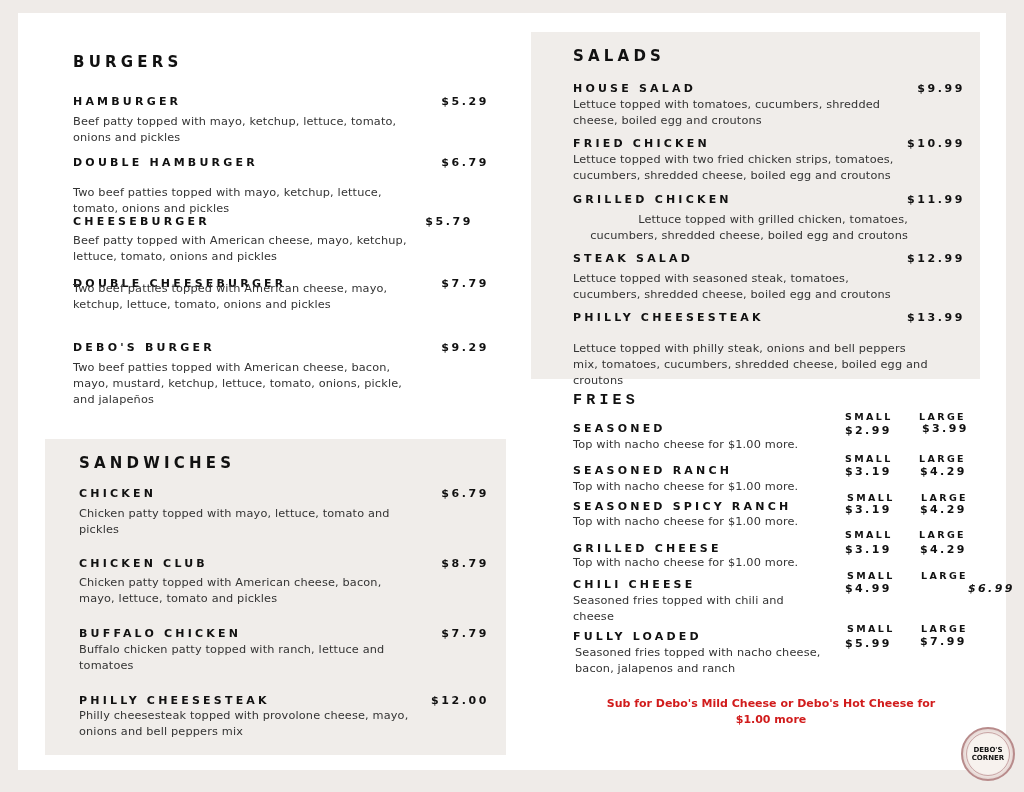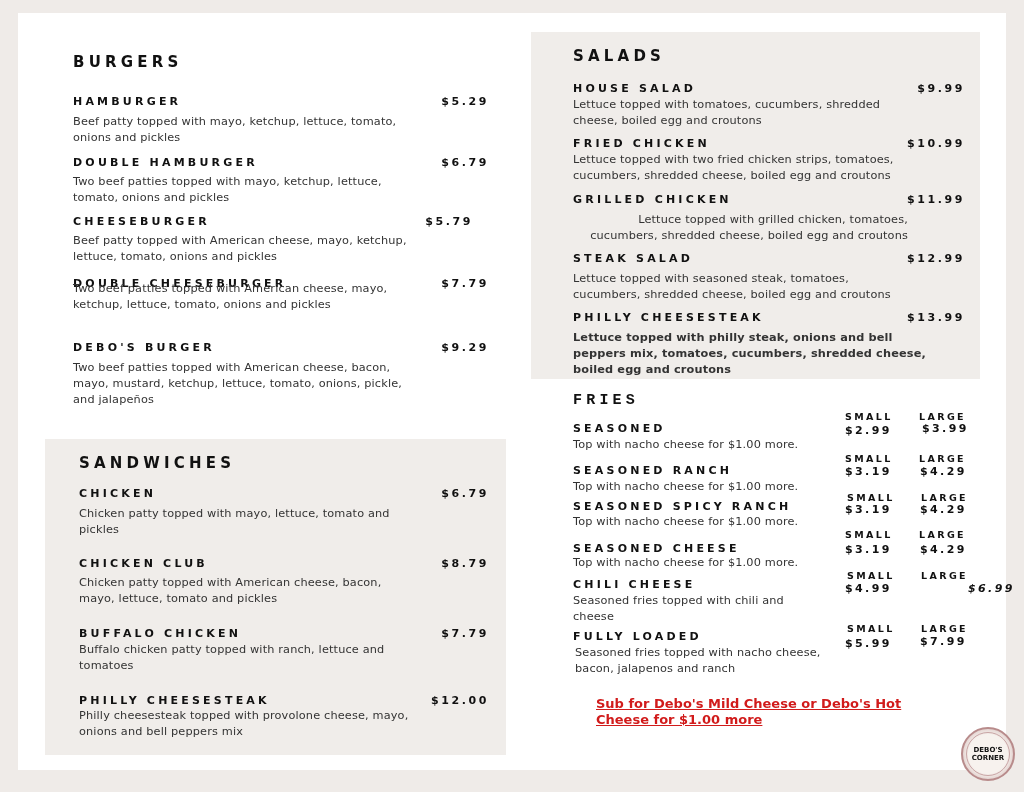--- a/index.html
+++ b/index.html
@@ -18,22 +18,22 @@
   }
   .item-price {
     position:absolute; top:0; font-weight:bold; font-size:11px; letter-spacing:2.6px; color:#111; white-space:nowrap; text-align:right;
   }
   .item-desc {
     position:absolute; left:0; font-size:11.3px; line-height:16px; color:#333; letter-spacing:0.15px;
   }
   .size-label { position:absolute; font-weight:bold; font-size:9.5px; letter-spacing:2.4px; color:#111; white-space:nowrap; }
   .size-price { position:absolute; font-weight:bold; font-size:11px; letter-spacing:2.4px; color:#111; white-space:nowrap; }
   .note {
-    position:absolute; left:596px; top:696px; width:350px; color:#d11b1b;
-    font-weight:bold; font-size:13px; line-height:16px;text-decoration:underline;
+    position:absolute; left:596px; top:696px; width:350px; text-align:center; color:#d11b1b;
+    font-weight:bold; font-size:11px; line-height:16px;
   }
   .logo {
     position:absolute; left:961px; top:727px; width:54px; height:54px; border-radius:50%;
     border:2px solid #b88b8b; box-sizing:border-box; background:radial-gradient(circle, #f7f2ee 55%, #e6d7d4 70%, #ffffff 100%);
     display:flex; align-items:center; justify-content:center; flex-direction:column;
   }
   .logo::before {
     content:""; position:absolute; inset:3px; border-radius:50%; border:1.5px solid #c9a5a5;
   }
   .logo span { font-size:7px; font-weight:bold; line-height:8px; color:#111; font-family:"DejaVu Sans", sans-serif; position:relative; }
@@ -47,21 +47,21 @@
   <div class="section-title" style="left:73px;top:53px;">BURGERS</div>
 
   <div class="item" style="left:73px;top:95px;width:416px;">
     <div class="item-name">HAMBURGER</div>
     <div class="item-price" style="right:0;">$5.29</div>
     <div class="item-desc" style="top:19px;width:345px;">Beef patty topped with mayo, ketchup, lettuce, tomato, onions and pickles</div>
   </div>
   <div class="item" style="left:73px;top:156px;width:416px;">
     <div class="item-name">DOUBLE HAMBURGER</div>
     <div class="item-price" style="right:0;">$6.79</div>
-    <div class="item-desc" style="top:18px;width:335px;">Two beef patties topped with mayo, ketchup, lettuce, tomato, onions and pickles</div>
+    <div class="item-desc" style="top:29px;width:335px;">Two beef patties topped with mayo, ketchup, lettuce, tomato, onions and pickles</div>
   </div>
   <div class="item" style="left:73px;top:215px;width:416px;">
     <div class="item-name">CHEESEBURGER</div>
     <div class="item-price" style="right:16px;margin-left:40px;">$5.79</div>
     <div class="item-desc" style="top:18px;width:355px;">Beef patty topped with American cheese, mayo, ketchup, lettuce, tomato, onions and pickles</div>
   </div>
   <div class="item" style="left:73px;top:277px;width:416px;">
     <div class="item-name">DOUBLE CHEESEBURGER</div>
     <div class="item-price" style="right:0;">$7.79</div>
     <div class="item-desc" style="top:4px;width:340px;">Two beef patties topped with American cheese, mayo, ketchup, lettuce, tomato, onions and pickles</div>
@@ -119,21 +119,21 @@
     <div class="item-desc" style="top:19px;width:335px;text-align:right;">Lettuce topped with grilled chicken, tomatoes, cucumbers, shredded cheese, boiled egg and croutons</div>
   </div>
   <div class="item" style="left:573px;top:252px;width:392px;">
     <div class="item-name">STEAK SALAD</div>
     <div class="item-price" style="right:0;">$12.99</div>
     <div class="item-desc" style="top:19px;width:335px;">Lettuce topped with seasoned steak, tomatoes, cucumbers, shredded cheese, boiled egg and croutons</div>
   </div>
   <div class="item" style="left:573px;top:311px;width:392px;">
     <div class="item-name">PHILLY CHEESESTEAK</div>
     <div class="item-price" style="right:0;">$13.99</div>
-    <div class="item-desc" style="top:19px;width:355px;font-weight:bold;">Lettuce topped with philly steak, onions and bell peppers mix, tomatoes, cucumbers, shredded cheese, boiled egg and croutons</div>
+    <div class="item-desc" style="top:30px;width:355px;">Lettuce topped with philly steak, onions and bell peppers mix, tomatoes, cucumbers, shredded cheese, boiled egg and croutons</div>
   </div>
 </div>
 
 <div>
   <div class="section-title" style="left:573px;top:392px;font-family:Liberation Mono, monospace;">FRIES</div>
 
   <div class="item" style="left:573px;top:422px;width:260px;">
     <div class="item-name">SEASONED</div>
     <div class="item-desc" style="top:15px;width:260px;">Top with nacho cheese for $1.00 more.</div>
   </div>
@@ -154,21 +154,21 @@
   <div class="item" style="left:573px;top:500px;width:260px;">
     <div class="item-name">SEASONED SPICY RANCH</div>
     <div class="item-desc" style="top:14px;width:260px;">Top with nacho cheese for $1.00 more.</div>
   </div>
   <div class="size-label" style="left:847px;top:492px;">SMALL</div>
   <div class="size-label" style="left:921px;top:492px;">LARGE</div>
   <div class="size-price" style="left:845px;top:503px;">$3.19</div>
   <div class="size-price" style="left:920px;top:503px;">$4.29</div>
 
   <div class="item" style="left:573px;top:542px;width:260px;">
-    <div class="item-name">SEASONED CHEESE</div>
+    <div class="item-name">GRILLED CHEESE</div>
     <div class="item-desc" style="top:13px;width:260px;">Top with nacho cheese for $1.00 more.</div>
   </div>
   <div class="size-label" style="left:845px;top:529px;">SMALL</div>
   <div class="size-label" style="left:919px;top:529px;">LARGE</div>
   <div class="size-price" style="left:845px;top:543px;">$3.19</div>
   <div class="size-price" style="left:920px;top:543px;">$4.29</div>
 
   <div class="item" style="left:573px;top:578px;width:260px;">
     <div class="item-name">CHILI CHEESE</div>
     <div class="item-desc" style="top:15px;width:240px;">Seasoned fries topped with chili and cheese</div>

